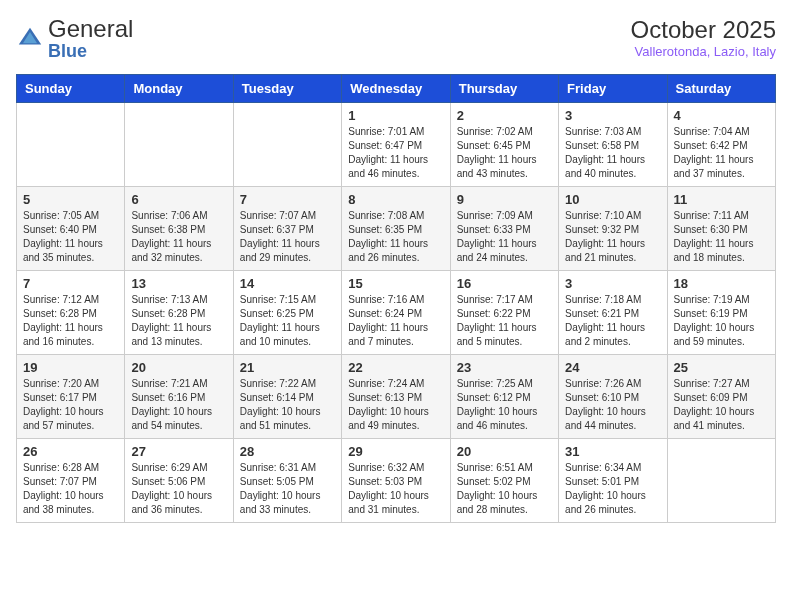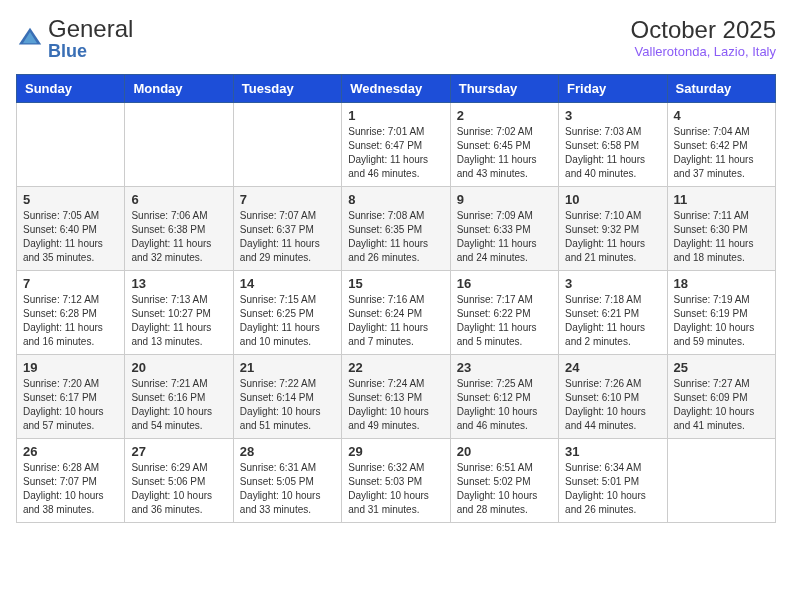--- a/index.html
+++ b/index.html
@@ -203,21 +203,21 @@
       <tr>
         <td>
           <span class="day-number">7</span>
           <div class="day-info">Sunrise: 7:12 AM
 Sunset: 6:28 PM
 Daylight: 11 hours and 16 minutes.</div>
         </td>
         <td>
           <span class="day-number">13</span>
           <div class="day-info">Sunrise: 7:13 AM
-Sunset: 10:27 PM
+Sunset: 6:28 PM
 Daylight: 11 hours and 13 minutes.</div>
         </td>
         <td>
           <span class="day-number">14</span>
           <div class="day-info">Sunrise: 7:15 AM
 Sunset: 6:25 PM
 Daylight: 11 hours and 10 minutes.</div>
         </td>
         <td>
           <span class="day-number">15</span>

